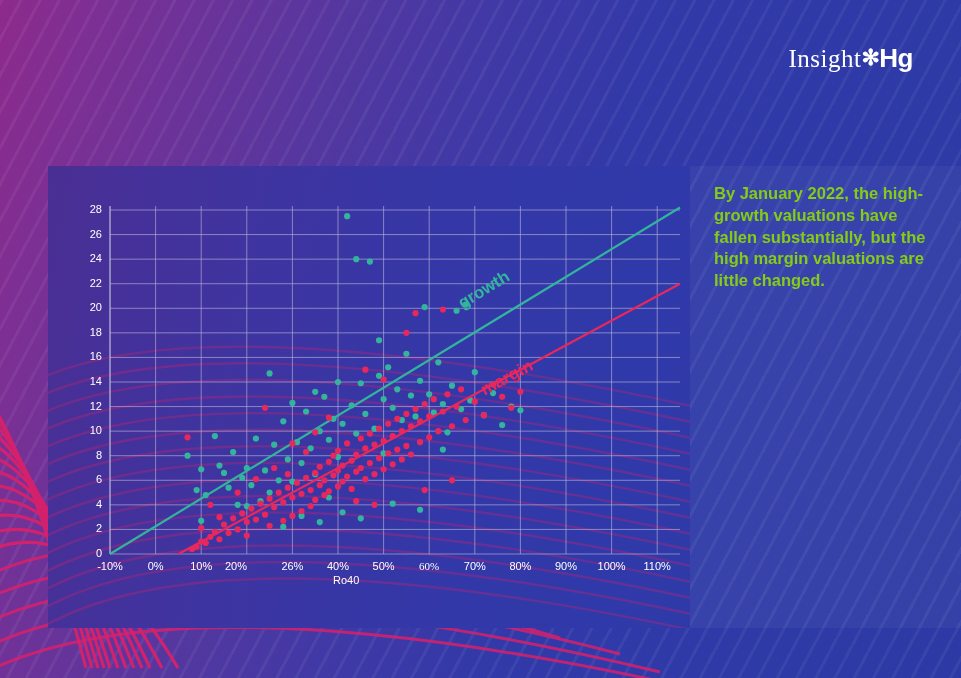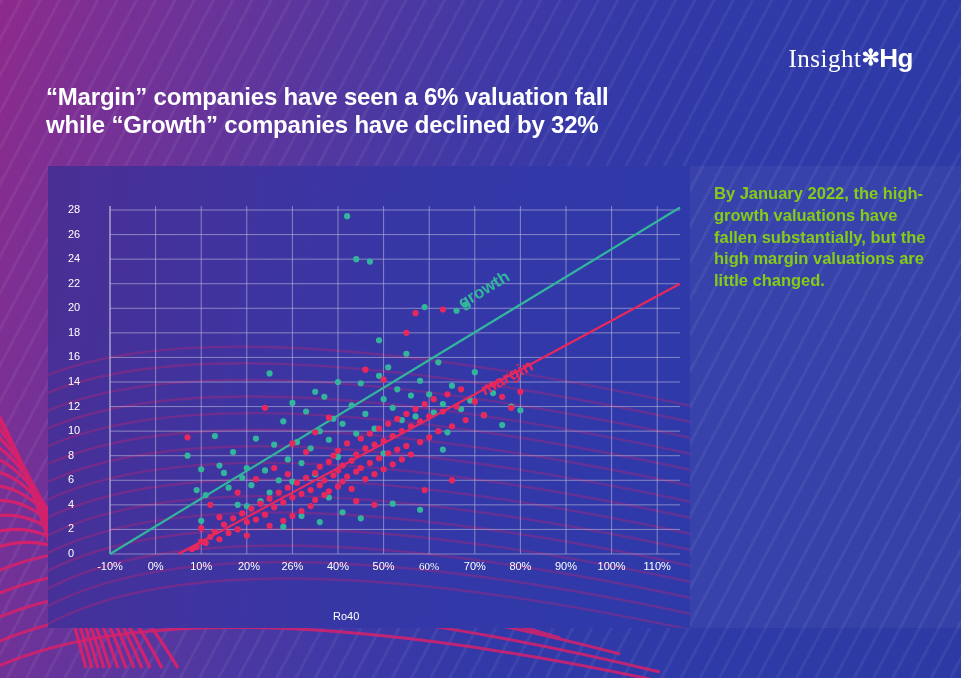--- a/index.html
+++ b/index.html
@@ -69,30 +69,30 @@
   #chart-bg{
     position:absolute; inset:0;
     background:linear-gradient(100deg,
       #4a2f93 0%, #45319a 14%, #3f34a0 30%, #3836a5 48%,
       #3338a8 66%, #3039a9 84%, #2f3aa9 100%);
   }
   #chart-waves{ position:absolute; inset:0; }
   #plot-svg{ position:absolute; inset:0; }
 
   .ytick{
-    position:absolute; text-align:left; width:34px;
+    position:absolute; text-align:right; width:34px;
     font-size:11px; color:#ffffff;
   }
   .xtick{
     position:absolute; text-align:center; width:50px;
     font-size:11px; color:#ffffff;
   }
   #xlabel{
     position:absolute; left:285px; top:408px;
-    font-size:11px; color:#ffffff; white-space:nowrap;margin-top:36px;
+    font-size:11px; color:#ffffff; white-space:nowrap;
   }
   .serieslabel{
     position:absolute; font-size:17px; font-weight:bold;
     white-space:nowrap;
   }
 
   
   #sidebar{
     position:absolute; left:690px; top:166px; width:271px; height:462px;
     background:rgba(255,255,255,0.045);
@@ -129,22 +129,20 @@
     <path d="M -60,476 Q 22,388 118,668"></path>
     <path d="M -60,458 Q 16,374 110,668"></path>
     <path d="M -60,440 Q 10,360 104,668"></path>
     <path d="M -60,422 Q 4,346 98,668"></path>
     <path d="M -60,404 Q -2,332 92,668"></path>
     <path d="M -60,386 Q -8,318 86,668"></path>
   </g>
 </svg>
 
 <div id="header">
-  <div id="subtitle">“Margin” companies have seen a 6% valuation fall
-while “Growth” companies have declined by 32%</div>
   <div id="logo">
     <span class="l2"><span>Insight</span><span class="mark"><span class="star">✻</span><span>Hg</span></span></span>
   </div>
 </div>
 
 <div id="chart-panel">
   <div id="chart-bg"></div>
   <svg id="chart-waves" viewBox="0 0 642 462" preserveAspectRatio="none">
     <g fill="none" stroke="#d8216b" stroke-width="2.4" opacity="0.30">
       <path d="M -20,470 Q 150,356 662,468"></path>
@@ -423,21 +421,21 @@
     <div class="ytick" style="left: 20px; top: 184.429px;">16</div>
     <div class="ytick" style="left: 20px; top: 159.857px;">18</div>
     <div class="ytick" style="left: 20px; top: 135.286px;">20</div>
     <div class="ytick" style="left: 20px; top: 110.714px;">22</div>
     <div class="ytick" style="left: 20px; top: 86.1429px;">24</div>
     <div class="ytick" style="left: 20px; top: 61.5714px;">26</div>
     <div class="ytick" style="left: 20px; top: 37px;">28</div>
     <div class="xtick" style="left: 37px; top: 394px;">-10%</div>
     <div class="xtick" style="left: 82.6px; top: 394px;">0%</div>
     <div class="xtick" style="left: 128.2px; top: 394px;">10%</div>
-    <div class="xtick" style="left: 176px; top: 394px;">20%</div>
+    <div class="xtick" style="left: 163px; top: 394px;">20%</div>
     <div class="xtick" style="left: 219.4px; top: 394px;">26%</div>
     <div class="xtick" style="left: 265px; top: 394px;">40%</div>
     <div class="xtick" style="left: 310.6px; top: 394px;">50%</div>
     <div class="xtick" style="left: 356.2px; top: 394px; font-family: Liberation Serif, serif;">60%</div>
     <div class="xtick" style="left: 401.8px; top: 394px;">70%</div>
     <div class="xtick" style="left: 447.4px; top: 394px;">80%</div>
     <div class="xtick" style="left: 493px; top: 394px;">90%</div>
     <div class="xtick" style="left: 538.6px; top: 394px;">100%</div>
     <div class="xtick" style="left: 584.2px; top: 394px;">110%</div>
   </div>

